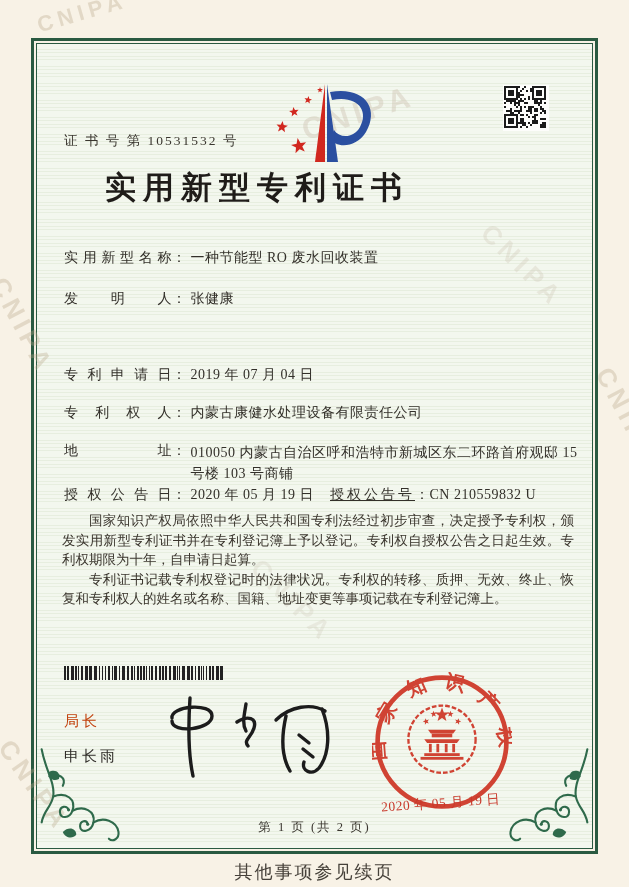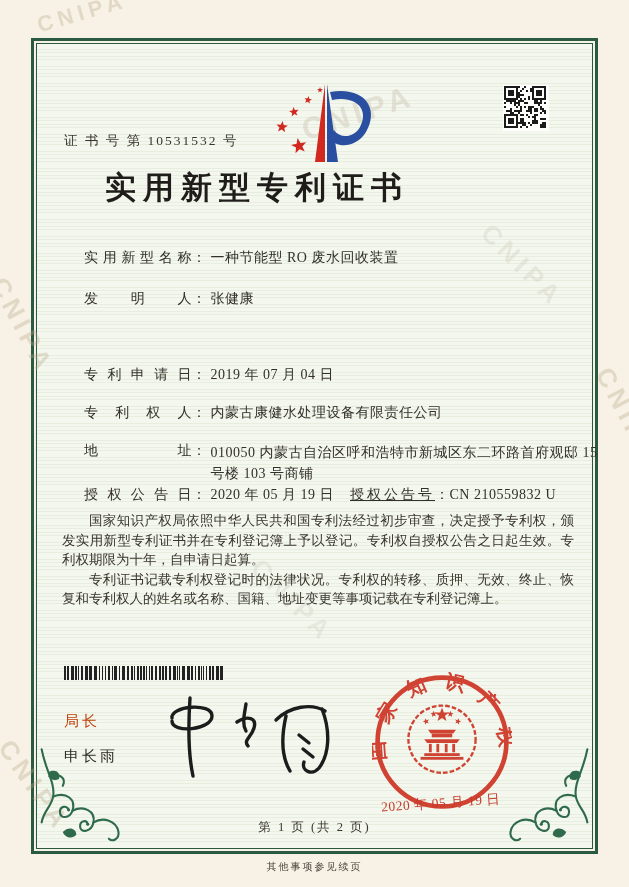--- a/index.html
+++ b/index.html
@@ -18,39 +18,39 @@
   
   .wm{position:absolute;z-index:2;font-family:"Liberation Sans","DejaVu Sans",sans-serif;
       font-weight:bold;letter-spacing:5px;color:rgba(186,168,138,0.34);pointer-events:none;}
   
   .ct{position:absolute;z-index:3;}
   .cert-no{left:64px;top:84px;font-size:13.5px;letter-spacing:2px;color:#3a362f;margin-top:48px;}
   .logo{left:268px;top:80px;width:120px;height:86px;}
   .qr{left:503px;top:85px;width:44px;height:44px;background:#fdfdfb;padding:1px;}
   .title{left:0;top:167px;width:514px;text-align:center;font-size:31px;font-weight:700;
          letter-spacing:7px;color:#1f1c19;}
-  .frow{position:absolute;left:64px;z-index:3;font-size:14px;letter-spacing:0.5px;color:#33302a;margin-left:20px;}
+  .frow{position:absolute;left:64px;z-index:3;font-size:14px;letter-spacing:0.5px;color:#33302a;}
   .flabel{display:inline-block;width:108px;text-align:justify;text-align-last:justify;vertical-align:top;}
   .fcolon{display:inline-block;vertical-align:top;}
   .fvalue{display:inline-block;margin-left:4px;vertical-align:top;}
   .addr .fvalue{width:392px;line-height:21px;}
   .grant{position:absolute;left:266px;top:0;white-space:nowrap;}
   .grant .glabel{letter-spacing:3px;text-decoration:underline;}
   .paras{left:62px;top:511px;width:512px;font-size:13.5px;line-height:19.5px;
          color:#3a352d;text-align:justify;}
   .paras p{margin:0;text-indent:2em;}
   .barcode{left:64px;top:666px;width:162px;height:14px;}
   .director-title{left:64px;top:712px;font-size:15px;letter-spacing:3px;color:#c2410c;}
   .director-name{left:64px;top:747px;font-size:15px;letter-spacing:3px;color:#2e2b27;}
   .signature{left:160px;top:688px;width:195px;height:100px;}
   .seal{left:372px;top:672px;width:140px;height:140px;opacity:0.95;}
   .seal-date{left:381px;top:794px;width:132px;font-size:13.5px;color:#c8392a;
              letter-spacing:0.5px;transform:rotate(-4deg);white-space:nowrap;}
   .page-info{left:0;top:819px;width:629px;text-align:center;font-size:12.5px;color:#3a362f;letter-spacing:2px;}
-  .footer-note{left:0;top:860px;width:629px;text-align:center;font-size:10px;color:#46413a;letter-spacing:2px;}
+  .footer-note{left:0;top:860px;width:629px;text-align:center;font-size:18px;color:#46413a;letter-spacing:2px;}
 </style>
 </head>
 <body>
 
 <div class="page">
 
   <div class="wm" style="left:36px;top:0px;font-size:22px;transform:rotate(-16deg);">CNIPA</div>
   <div class="wm" style="left:300px;top:96px;font-size:30px;transform:rotate(-18deg);color:rgba(205,193,176,0.42);">CNIPA</div>
   <div class="wm" style="left:-30px;top:310px;font-size:26px;transform:rotate(62deg);">CNIPA</div>
   <div class="wm" style="left:470px;top:250px;font-size:26px;transform:rotate(45deg);color:rgba(200,190,172,0.28);">CNIPA</div>

